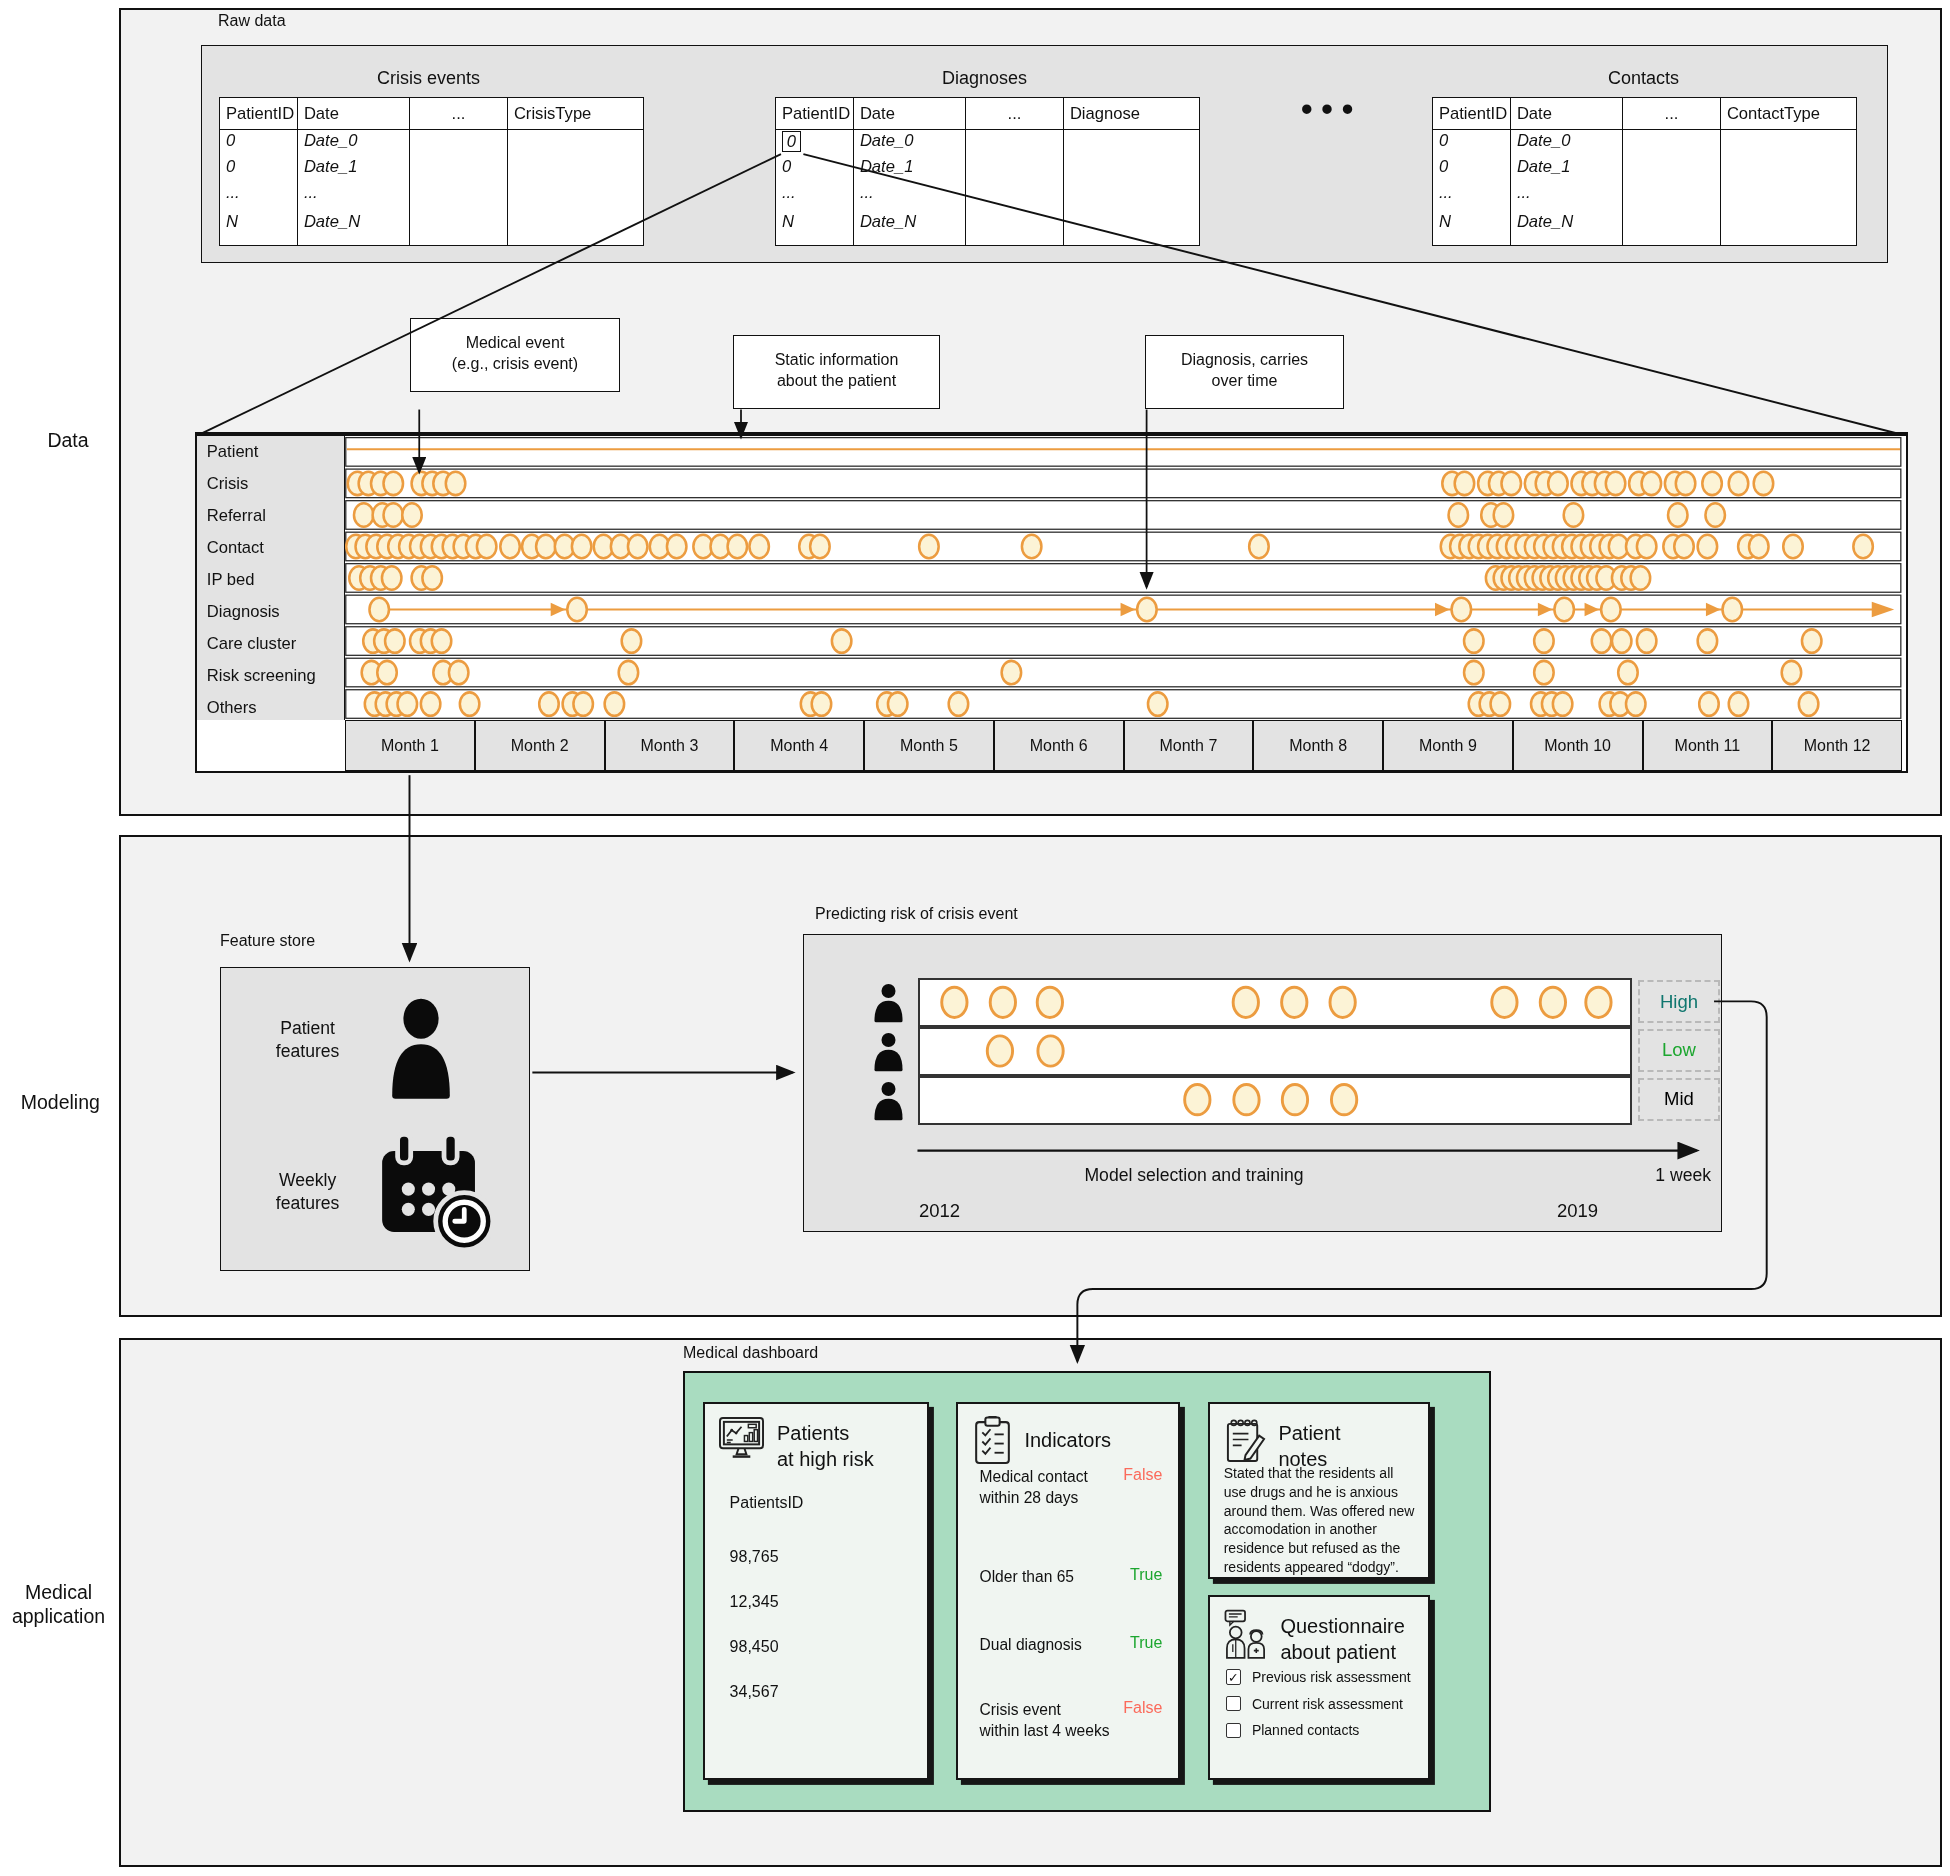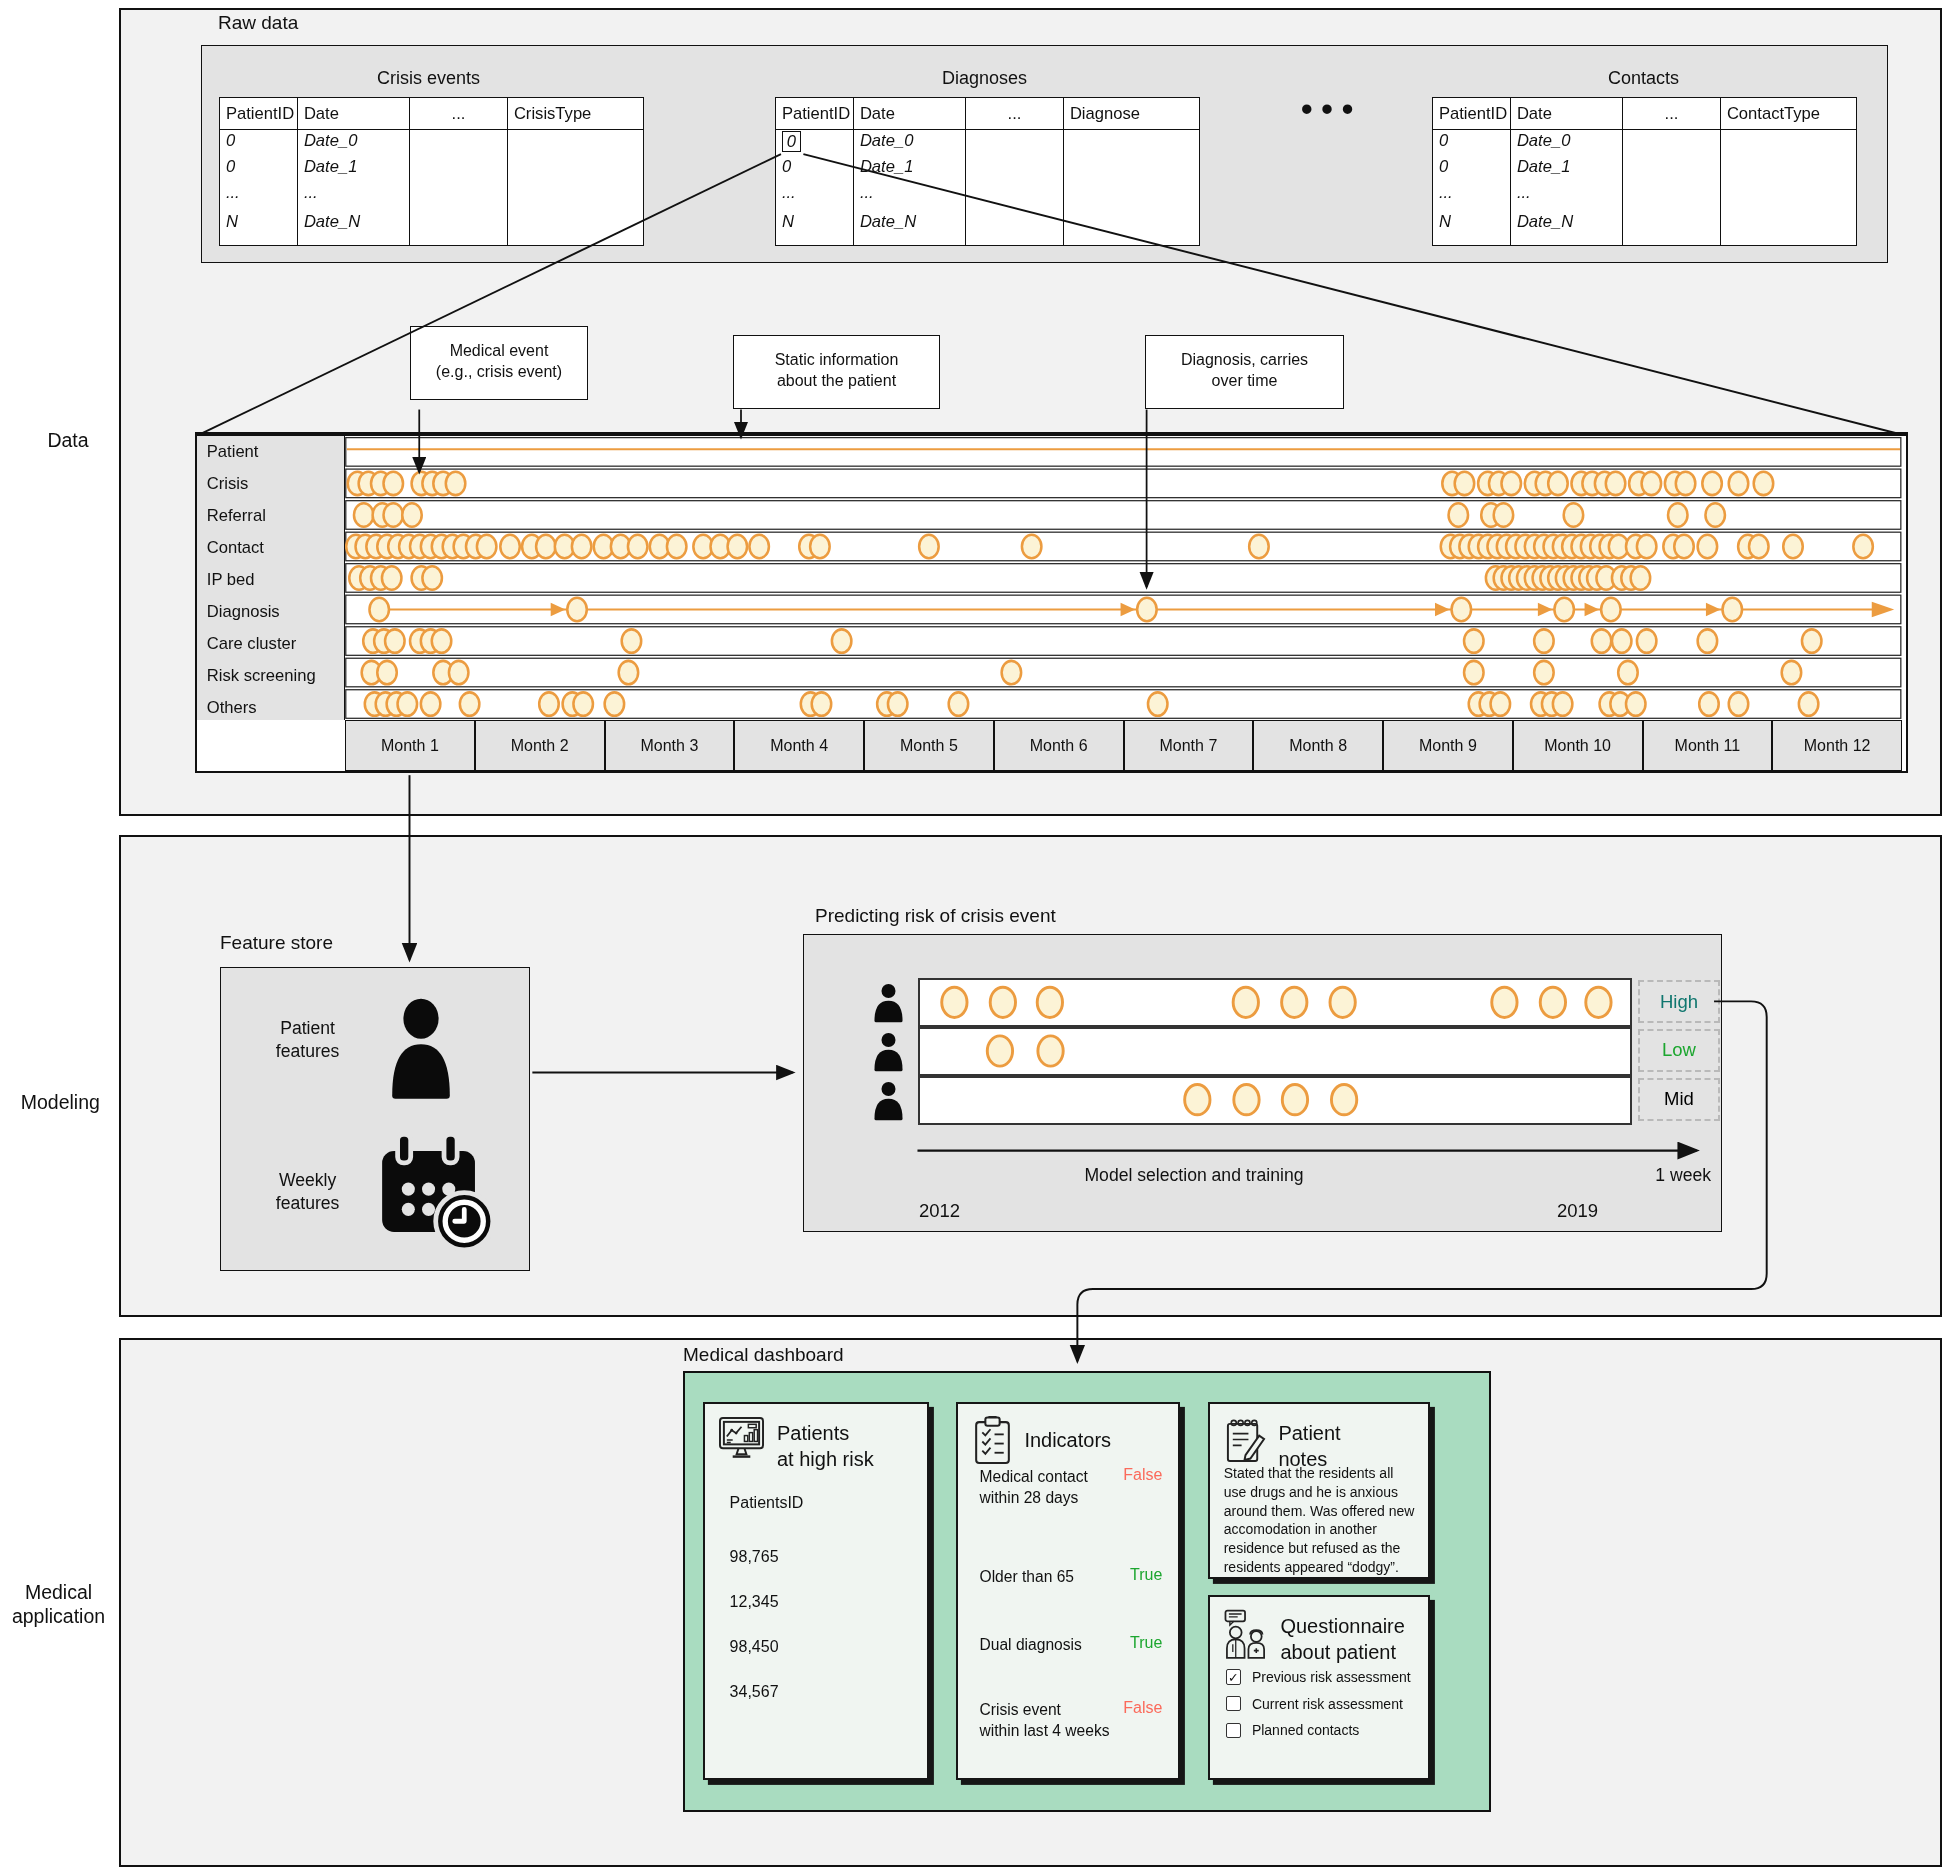--- a/index.html
+++ b/index.html
@@ -1,21 +1,21 @@
 <!DOCTYPE html>
 <html><head>
 <meta charset="utf-8">
 <style>
   html,body{margin:0;padding:0;background:#fff;}
   body{font-family:"Liberation Sans","DejaVu Sans",sans-serif;color:#111;}
   #canvas{position:relative;width:1950px;height:1876px;background:#fff;overflow:hidden;}
   .abs{position:absolute;box-sizing:border-box;}
   .sec{position:absolute;box-sizing:border-box;background:#f2f2f2;border:2.4px solid #111;}
   .seclabel{position:absolute;font-size:19.5px;text-align:center;line-height:1.25;}
-  .boxlabel{position:absolute;font-size:19px;text-align:center;}
+  .boxlabel{position:absolute;font-size:16px;text-align:center;}
   .graybox{position:absolute;box-sizing:border-box;background:#e3e3e3;border:1.6px solid #111;}
   .rtable{position:absolute;}
   .rtable-title{text-align:center;font-size:18px;height:29px;}
   .rtable table{border-collapse:collapse;width:100%;background:#fff;font-size:16.6px;table-layout:fixed;}
   .rtable th{border:1.5px solid #111;font-weight:normal;text-align:left;padding:4.9px 5.9px;height:21.5px;background:#fff;}
   .rtable th.cdots{text-align:center;}
   .rtable td{border-left:1.5px solid #111;border-right:1.5px solid #111;font-style:italic;padding:1px 5.9px;vertical-align:top;}
   .rtable tr.last td{border-bottom:1.5px solid #111;}
   .boxed{display:inline-block;border:1.8px solid #111;padding:0 3.9px;line-height:1.15;}
   .annbox{position:absolute;box-sizing:border-box;background:#fff;border:1.6px solid #111;text-align:center;font-size:16px;line-height:1.35;padding-top:12.7px;}
@@ -182,21 +182,21 @@
             <td>Date_N</td>
             <td></td>
             <td></td>
           </tr>
         </tbody>
       </table>
     </div>
 
   <div class="abs" style="left:1268px;top:90px;width:127px;text-align:center;font-size:33px;letter-spacing:8.8px;font-weight:bold;">•••</div>
 
-  <div class="annbox" style="left:410px;top:326px;width:178px;height:74px;">
+  <div class="annbox" style="left:410px;top:318px;width:210px;height:74px;">
     <div>Medical event</div>
     <div>(e.g., crisis event)</div>
   </div>
   <div class="annbox" style="left:733px;top:335px;width:207px;height:74px;">
     <div>Static information</div>
     <div>about the patient</div>
   </div>
   <div class="annbox" style="left:1145px;top:335px;width:199px;height:74px;">
     <div>Diagnosis, carries</div>
     <div>over time</div>

